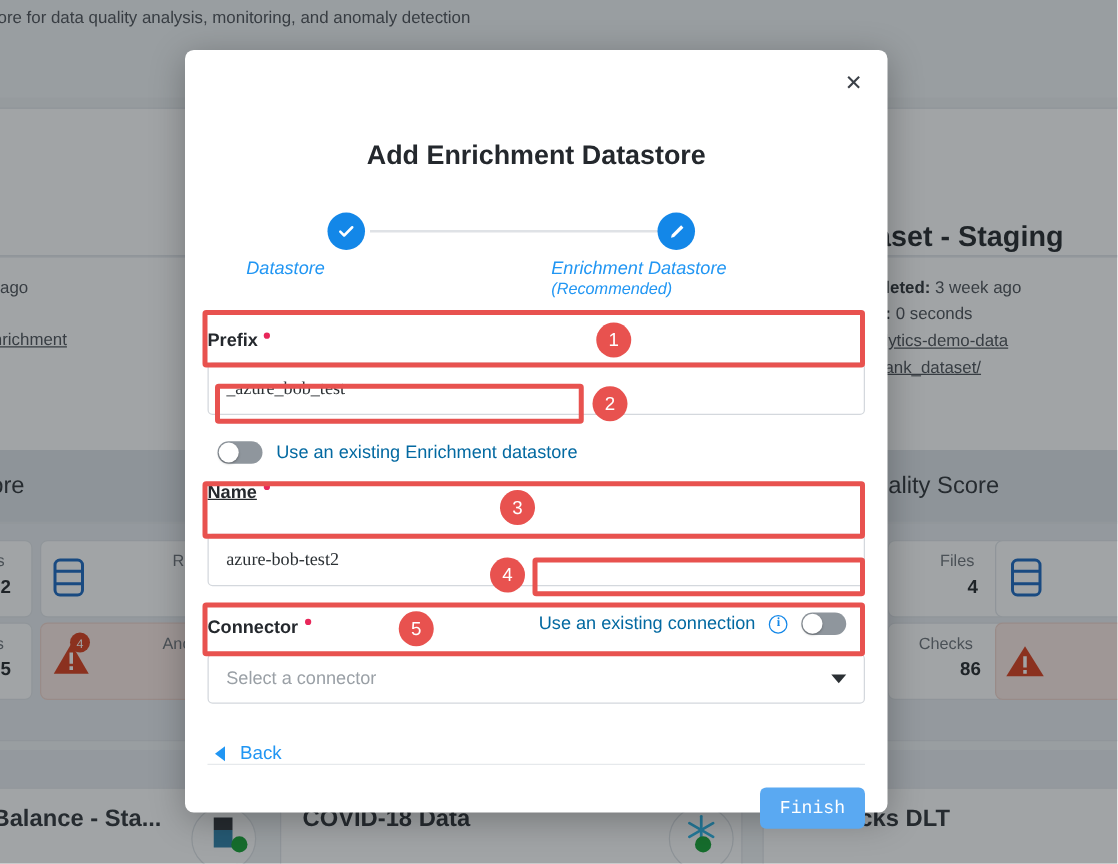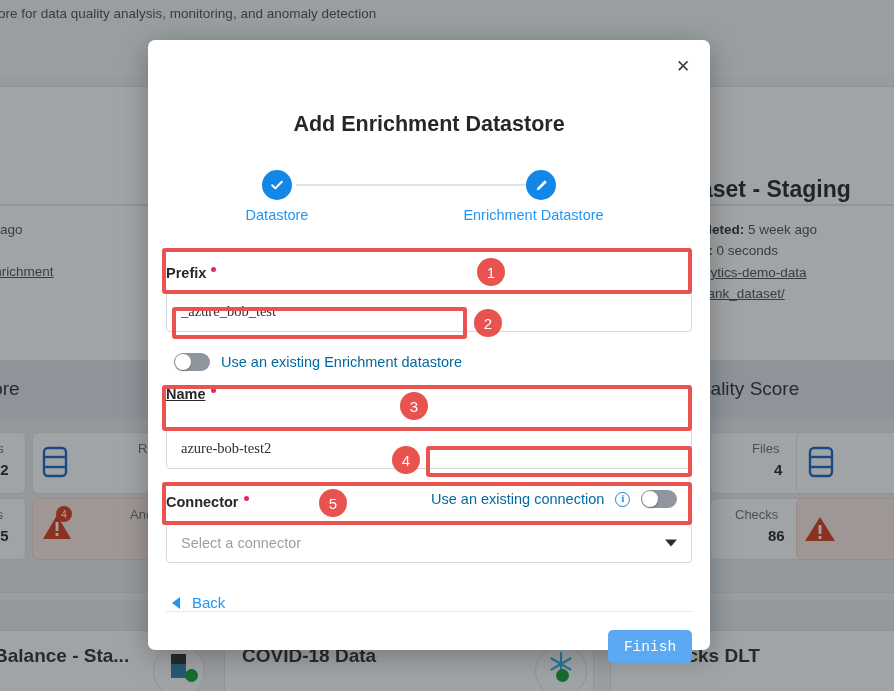--- a/index.html
+++ b/index.html
@@ -84,22 +84,23 @@
   .stepper { position: absolute; left: 0; right: 0; top: 130px; height: 70px; }
   .step-line {
     position: absolute; left: 296px; top: 145px; width: 232px; height: 2px;
     background: #dfe2e6;
   }
   .step-circle {
     position: absolute; width: 30px; height: 30px; border-radius: 50%;
     background: #1387e8; display: flex; align-items: center; justify-content: center;
   }
   .step-label {
-    position: absolute; text-align: center; font-size: 14.5px; color: #2196f3;
+    position: absolute; text-align: left; font-size: 14.5px; color: #2196f3;
     white-space: nowrap;
+    font-style: italic;
   }
   .step-sub { font-size: 13px; color: #2196f3; display: block; }
 
   
   .field-label {
     position: absolute; font-size: 14.5px; font-weight: bold; color: #24282d;
     white-space: nowrap;
   }
   .req-dot {
     display: inline-block; width: 5px; height: 5px; border-radius: 50%;
@@ -188,21 +189,21 @@
     <div class="bg-panel-head" style="left:-60px; top:78px; width:1014px; height:9px;"></div>
 
     <div class="bg-card" style="left:-60px; top:205px; width:1014px; height:235px;"></div>
 
     <div class="bg-text" style="left:-30px; top:222px;">ours ago</div>
 
     <div class="bg-text link" style="left:-32px; top:264px;">ev-enrichment</div>
 
     <div class="bg-title-lg" style="left:700px; top:176px;">aset - Staging</div>
     <div style="position:absolute; left:700px; top:222px; font-size:13.5px; white-space:nowrap;">
-      <span class="bg-text bold" style="position:static;">pleted:</span><span class="bg-text" style="position:static;"> 5 week ago</span>
+      <span class="bg-text bold" style="position:static;">pleted:</span><span class="bg-text" style="position:static;"> 3 week ago</span>
     </div>
     <div style="position:absolute; left:700px; top:243px; font-size:13.5px; white-space:nowrap;">
       <span class="bg-text bold" style="position:static;">n:</span><span class="bg-text" style="position:static;"> 0 seconds</span>
     </div>
     <div class="bg-text link" style="left:700px; top:265px;">alytics-demo-data</div>
     <div class="bg-text link" style="left:700px; top:286px;">bank_dataset/</div>
 
     <div class="bg-panel-head" style="left:-60px; top:360px; width:1014px; height:58px; background:#dfe3e8;"></div>
     <div class="bg-title-md" style="left:-30px; top:378px;">Score</div>
     <div class="bg-title-md" style="left:700px; top:378px;">uality Score</div>
@@ -302,20 +303,21 @@
       </div>
       <div class="step-label" style="left:49px; top:37px; width:160px;">Datastore</div>
 
       <div class="step-circle" style="left:378px; top:0px;">
         <svg width="15" height="15" viewBox="0 0 16 16">
           <path d="M11.6 2.4 L13.6 4.4 L5.6 12.4 L3 13 L3.6 10.4 Z" fill="#fff"></path>
         </svg>
       </div>
       <div class="step-label" style="left:293px; top:37px; width:185px;">
         <span>Enrichment Datastore</span>
+        <span class="step-sub">(Recommended)</span>
       </div>
     </div>
 
     <div class="field-label" style="left:18px; top:225px;">
       <span>Prefix</span><span class="req-dot"></span>
     </div>
     <input class="text-input" style="left: 18px; top: 250px; width: 526px; height: 42px;" value="_azure_bob_test">
 
     <div class="toggle-row" style="left:26px; top:313px;">
       <div class="switch">

